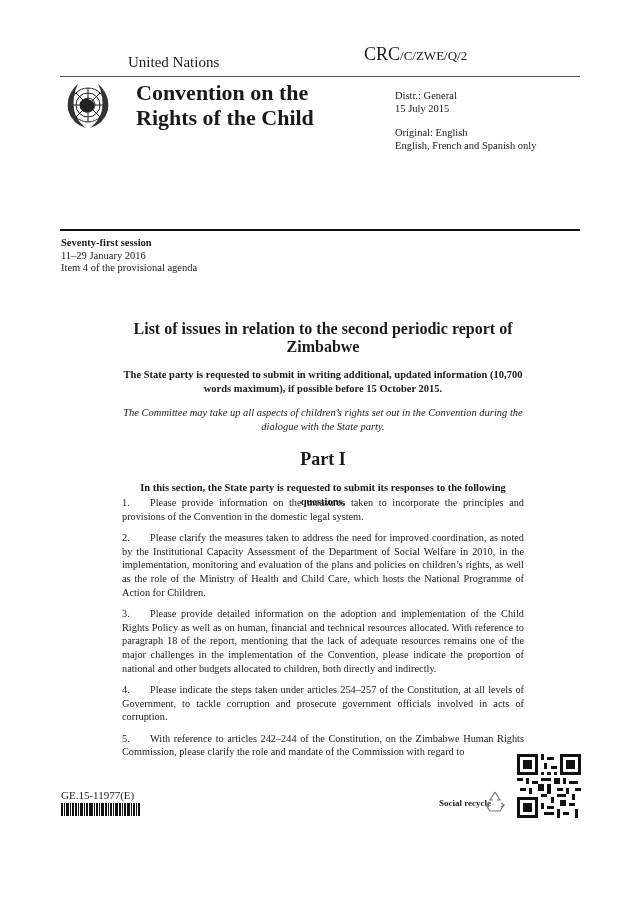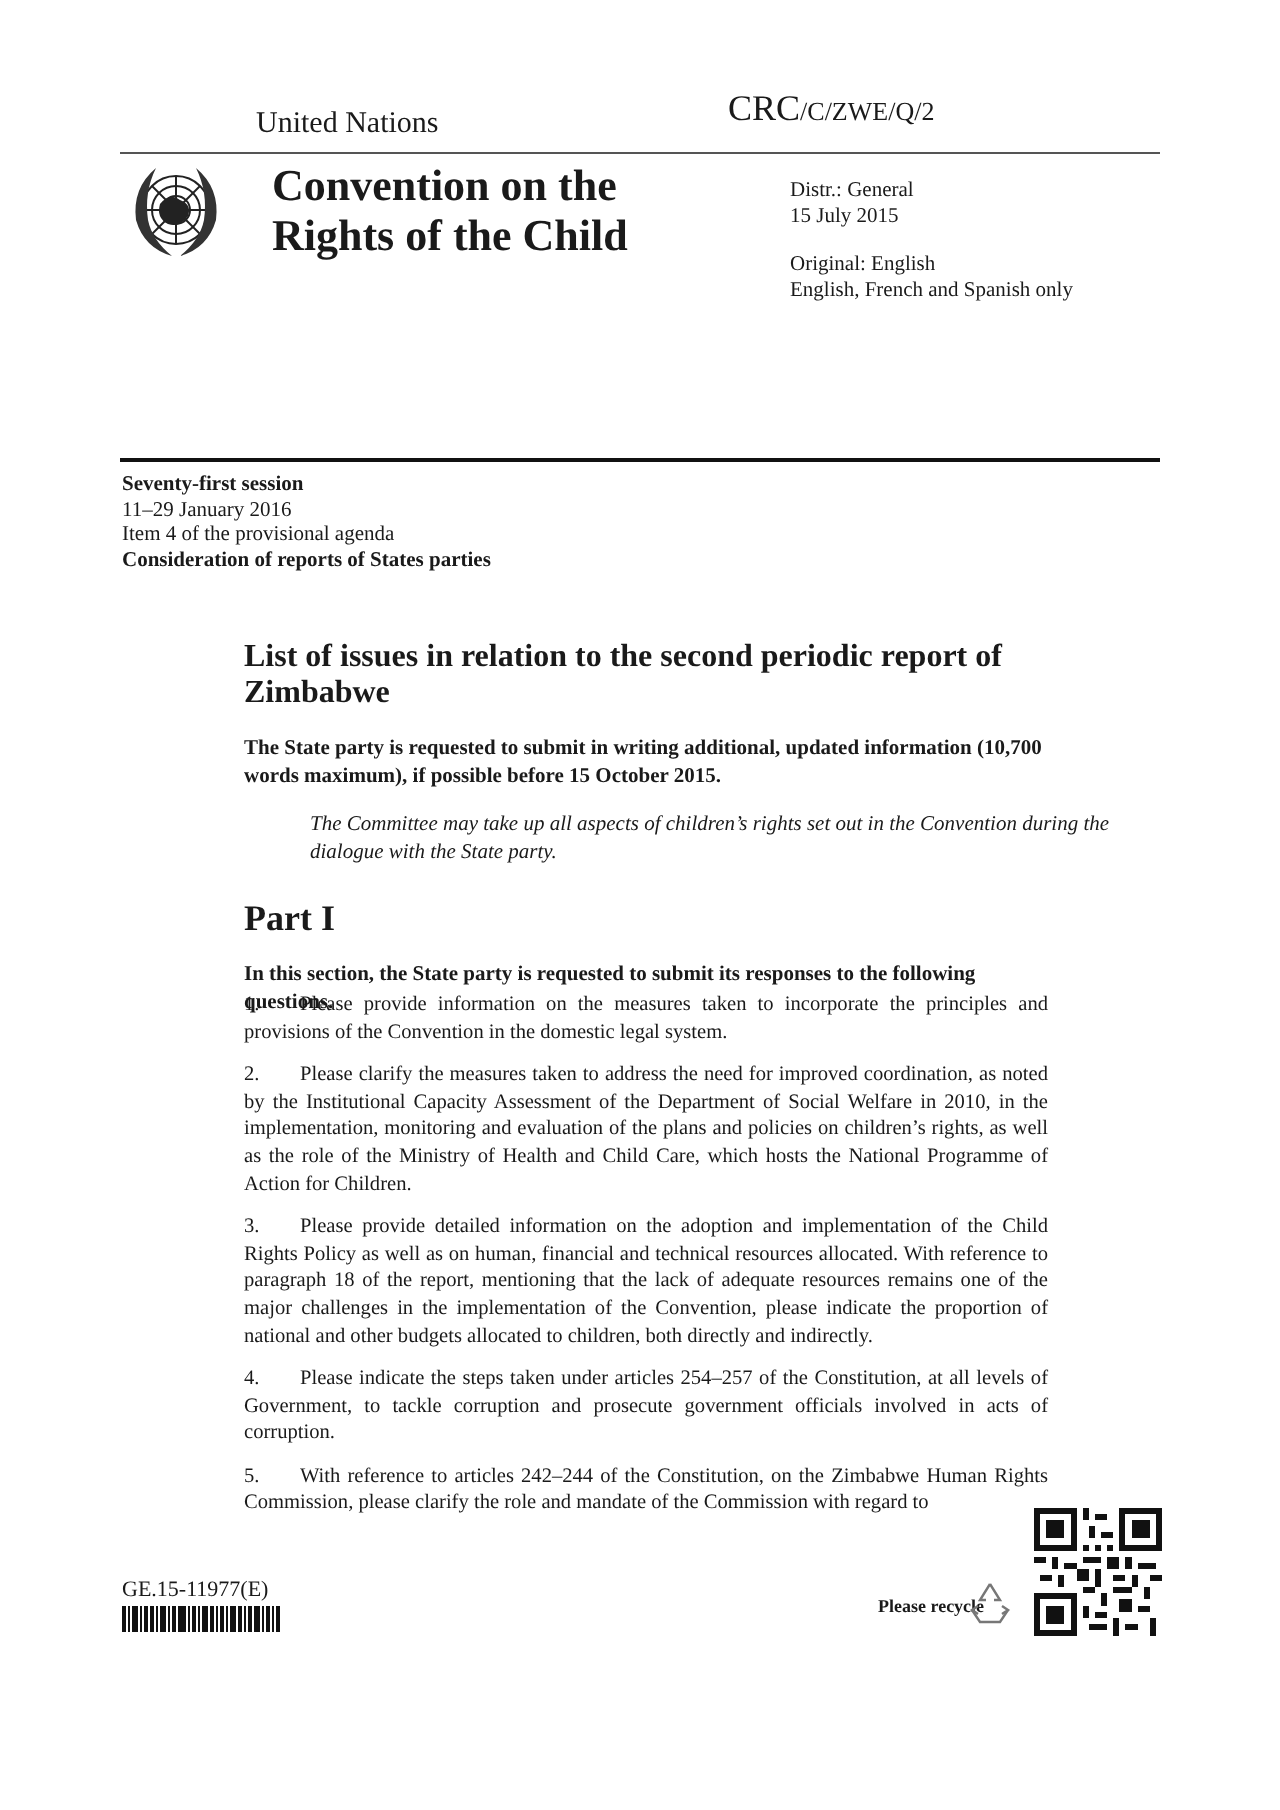--- a/index.html
+++ b/index.html
@@ -12,24 +12,24 @@
   .symbol .small { font-size: 13px; }
   .rule-top { left: 60px; top: 76px; width: 520px; height: 1px; background: #555; }
   .emblem { left: 60px; top: 80px; width: 56px; height: 56px; }
   .body-title { left: 136px; top: 80px; font-size: 22px; font-weight: bold; line-height: 25px; }
   .distr { left: 395px; top: 89px; font-size: 10.5px; line-height: 13px; }
   .distr .gap { height: 11px; }
   .rule-thick { left: 60px; top: 229px; width: 520px; height: 2px; background: #111; }
   .committee { left: 61px; top: 237px; font-size: 10.5px; line-height: 12.5px; }
   .committee .c-title { font-size: 12px; font-weight: bold; line-height: 15px; }
   .committee .b { font-weight: bold; }
-  .content { left: 122px; width: 402px; }
+  .content { left: 122px; width: 402px; text-align: center; }
   .doc-title { top: 320px; font-size: 16px; font-weight: bold; line-height: 18px; }
   .request { top: 368px; font-size: 10.5px; font-weight: bold; line-height: 14px; }
-  .note { top: 406px; font-size: 10.5px; font-style: italic; line-height: 14px; margin-left: 33px; }
+  .note { top: 406px; font-size: 10.5px; font-style: italic; line-height: 14px; }
   .part { top: 449px; font-size: 18px; font-weight: bold; }
   .intro { top: 481px; font-size: 10.5px; font-weight: bold; line-height: 14px; }
   .paras { top: 496px; font-size: 10.3px; line-height: 13.7px; text-align: justify; }
   .para { margin: 0 0 7.5px 0; }
   .para .num { display: inline-block; width: 28px; }
   .symcode { left: 61px; top: 789px; font-size: 11px; }
   .barcode { left: 61px; top: 803px; width: 100px; height: 13px; display: flex; gap: 1px; }
   .barcode span { background: #111; height: 100%; }
   .recycle { left: 439px; top: 798px; font-size: 9px; font-weight: bold; }
   .recycle-icon { left: 482px; top: 789px; width: 26px; height: 26px; }
@@ -72,21 +72,20 @@
   <div>Original: English</div>
   <div>English, French and Spanish only</div>
 </div>
 
 <div class="abs rule-thick"></div>
 
 <div class="abs committee">
   <div class="b">Seventy-first session</div>
   <div>11–29 January 2016</div>
   <div>Item 4 of the provisional agenda</div>
-  <div class="b">Consideration of reports of States parties</div>
 </div>
 
 <div class="abs content doc-title">List of issues in relation to the second periodic report of Zimbabwe</div>
 <div class="abs content request">The State party is requested to submit in writing additional, updated information (10,700 words maximum), if possible before 15 October 2015.</div>
 <div class="abs content note">The Committee may take up all aspects of children’s rights set out in the Convention during the dialogue with the State party.</div>
 <div class="abs content part">Part I</div>
 <div class="abs content intro">In this section, the State party is requested to submit its responses to the following questions.</div>
 
 <div class="abs content paras">
   <p class="para"><span class="num">1.</span><span>Please provide information on the measures taken to incorporate the principles and provisions of the Convention in the domestic legal system.</span></p>
@@ -121,21 +120,21 @@
     <span style="width:2px"></span>
     <span style="width:1px"></span>
     <span style="width:2px"></span>
     <span style="width:3px"></span>
     <span style="width:1px"></span>
     <span style="width:2px"></span>
     <span style="width:1px"></span>
     <span style="width:2px"></span>
 </div>
 
-<div class="abs recycle">Please recycle</div>
+<div class="abs recycle">Social recycle</div>
 <div class="abs recycle-icon">
   <svg width="26" height="26" viewBox="0 0 26 26" fill="none" stroke="#777" stroke-width="1.2">
     <path d="M13 3 L18 11 L15 11"></path>
     <path d="M13 3 L8 11 L11 11"></path>
     <path d="M4 16 L8 22 L18 22 L22 16"></path>
     <path d="M7 14 L4 16 L7 18"></path>
     <path d="M19 14 L22 16 L19 18"></path>
   </svg>
 </div>
 

